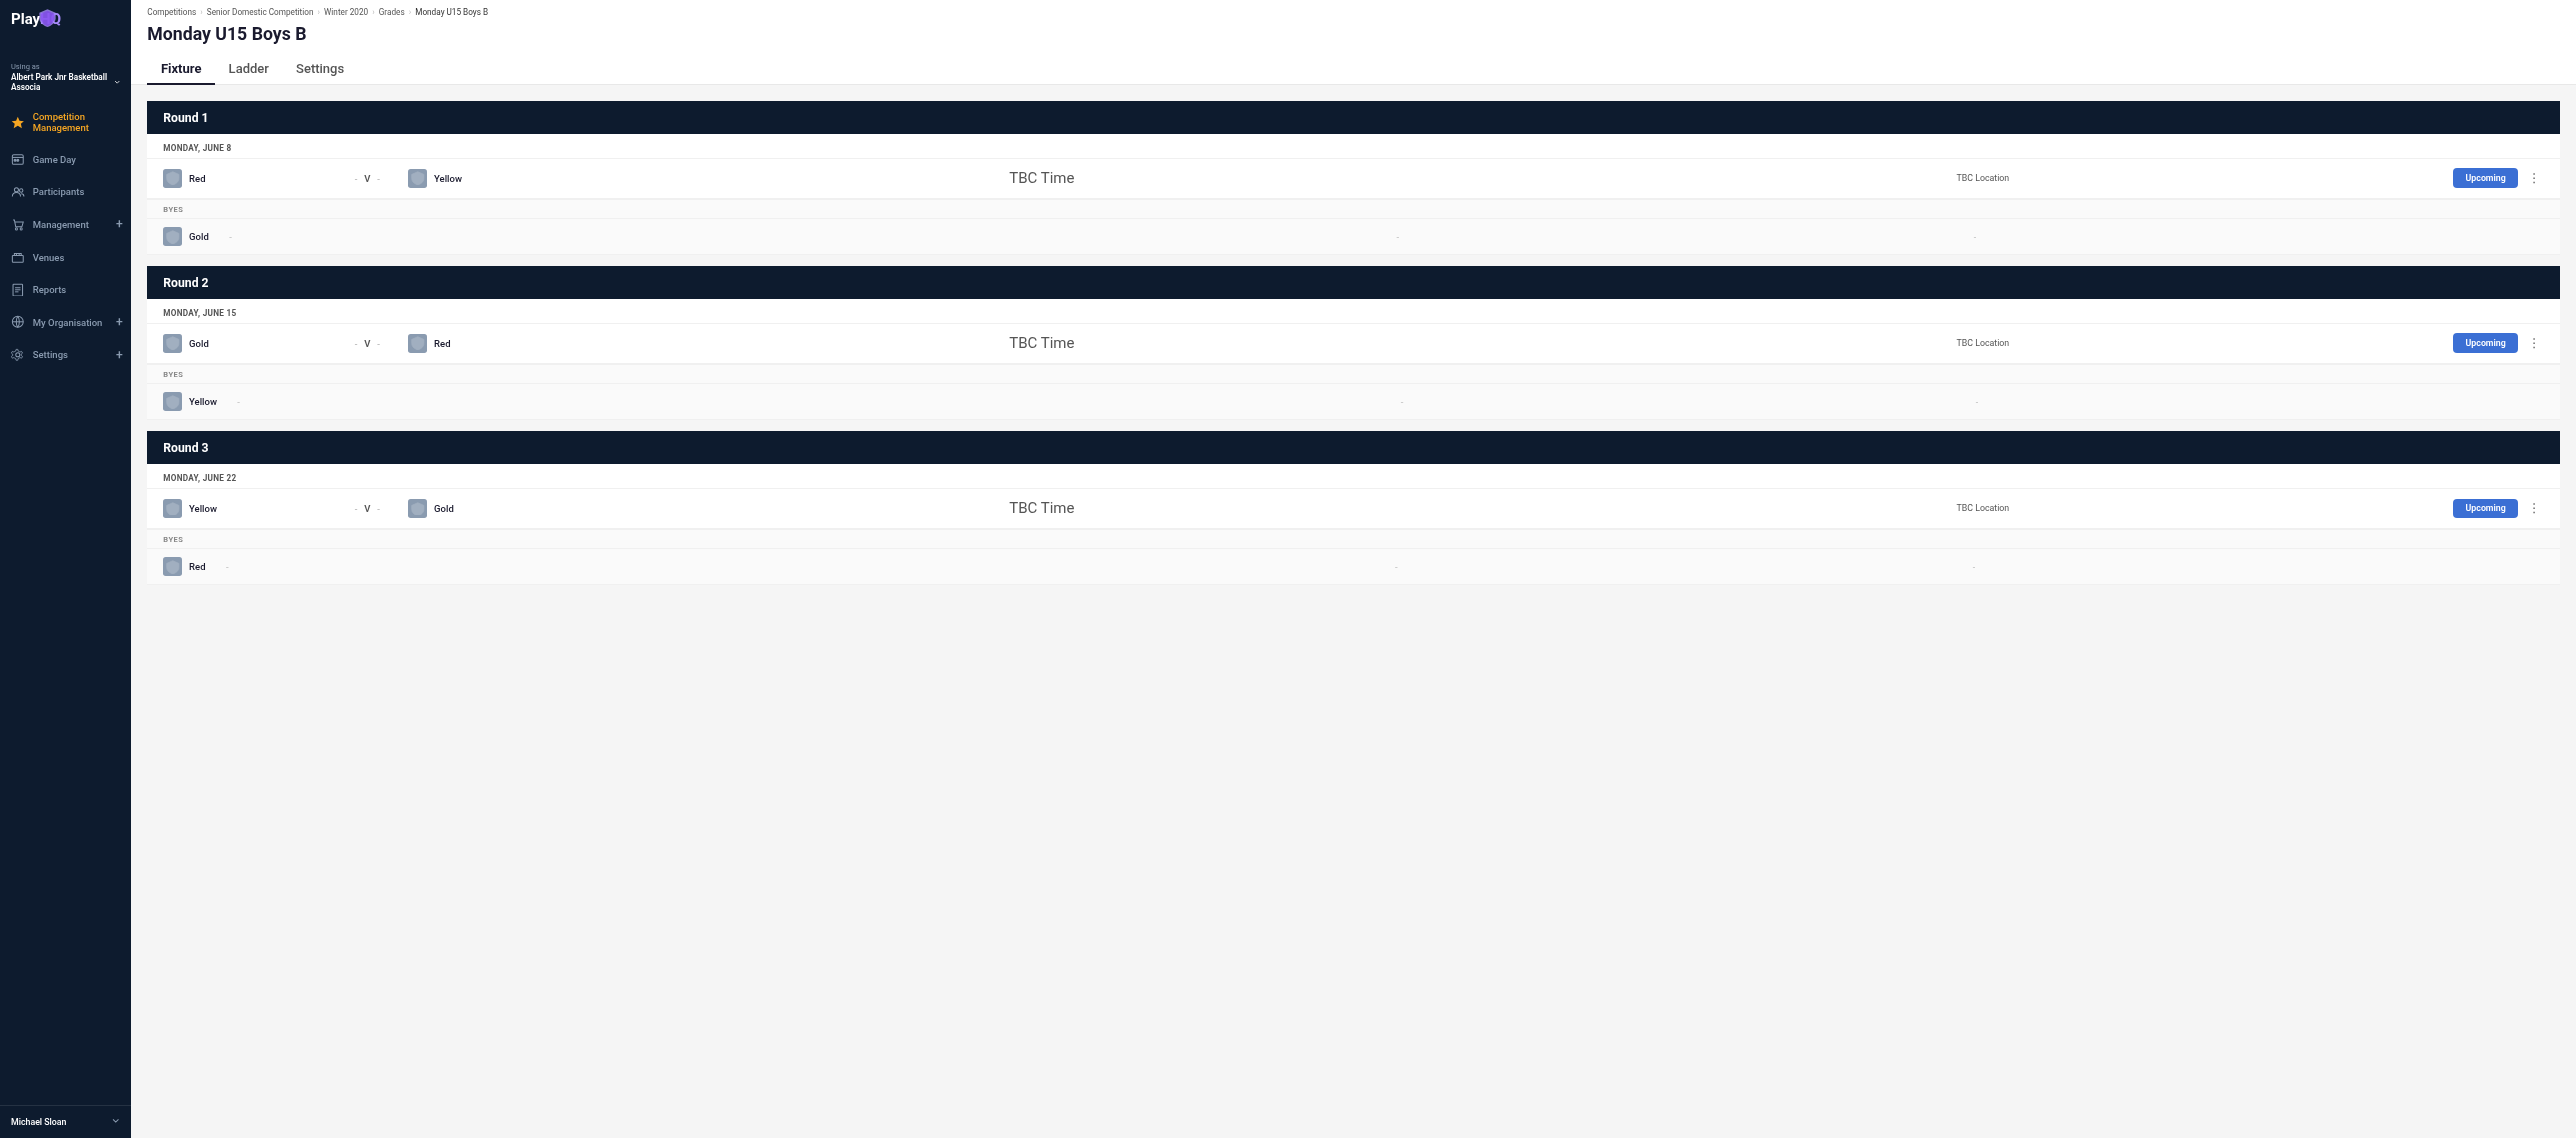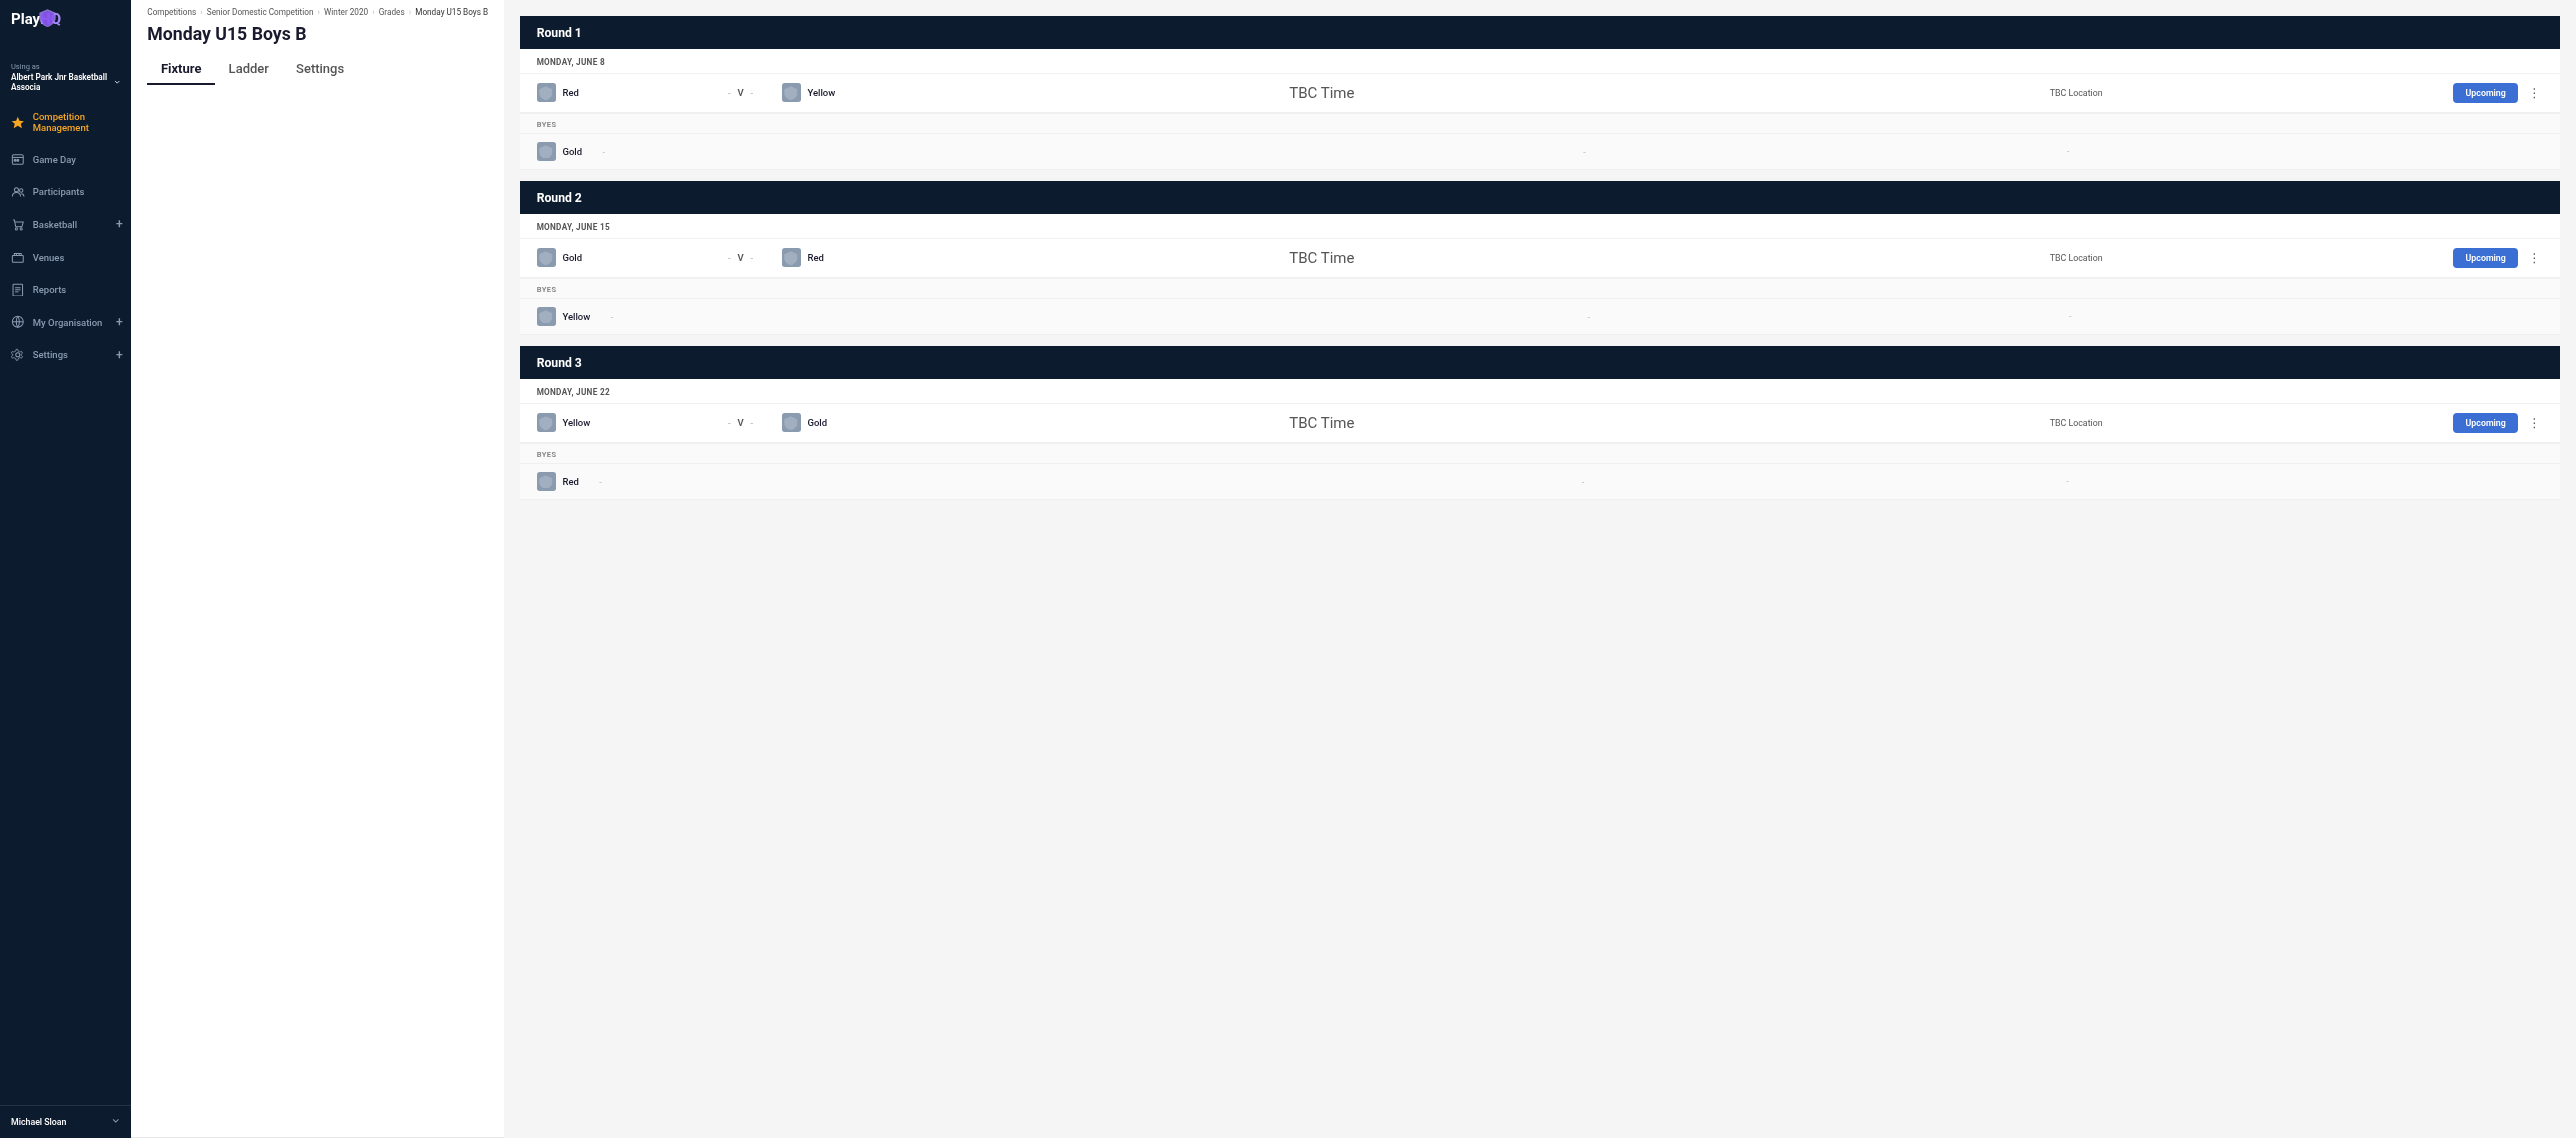--- a/index.html
+++ b/index.html
@@ -83,21 +83,21 @@
       justify-content: space-between;
       cursor: pointer;
     }
     .sidebar-footer-name { font-size: 8.8px; color: #fff; font-weight: 500; }
     .sidebar-footer-chevron { color: #8a9bb0; }
 
     
     .main {
       flex: 1;
       display: flex;
-      flex-direction: row;
+      flex-direction: column;
       overflow: hidden;
     }
     .topbar {
       background: #fff;
       border-bottom: 0.7px solid #e8e8e8;
       padding: 0 16.3px;
     }
     .breadcrumb {
       padding: 6.8px 0 2.7px;
       font-size: 8.2px;
@@ -307,21 +307,21 @@
     </div>
 
     <div class="sidebar-item">
       <span class="sidebar-item-icon">
         <svg width="13.6" height="13.6" viewBox="0 0 20 20" fill="none" stroke="#8a9bb0" stroke-width="1.5">
             <path d="M3 3 L5 3 L7 13 L16 13 L18 6 L5.5 6"></path>
             <circle cx="8" cy="16" r="1.5"></circle>
             <circle cx="15" cy="16" r="1.5"></circle>
           </svg>
       </span>
-      <span>Basketball</span>
+      <span>Management</span>
       <span class="sidebar-item-plus">+</span>
     </div>
 
     <div class="sidebar-item">
       <span class="sidebar-item-icon">
         <svg width="13.6" height="13.6" viewBox="0 0 20 20" fill="none" stroke="#8a9bb0" stroke-width="1.5">
             <rect x="2" y="8" width="16" height="10" rx="1"></rect>
             <path d="M5 8 L5 5 L15 5 L15 8"></path>
             <path d="M8 8 L8 5"></path>
             <path d="M12 8 L12 5"></path>

